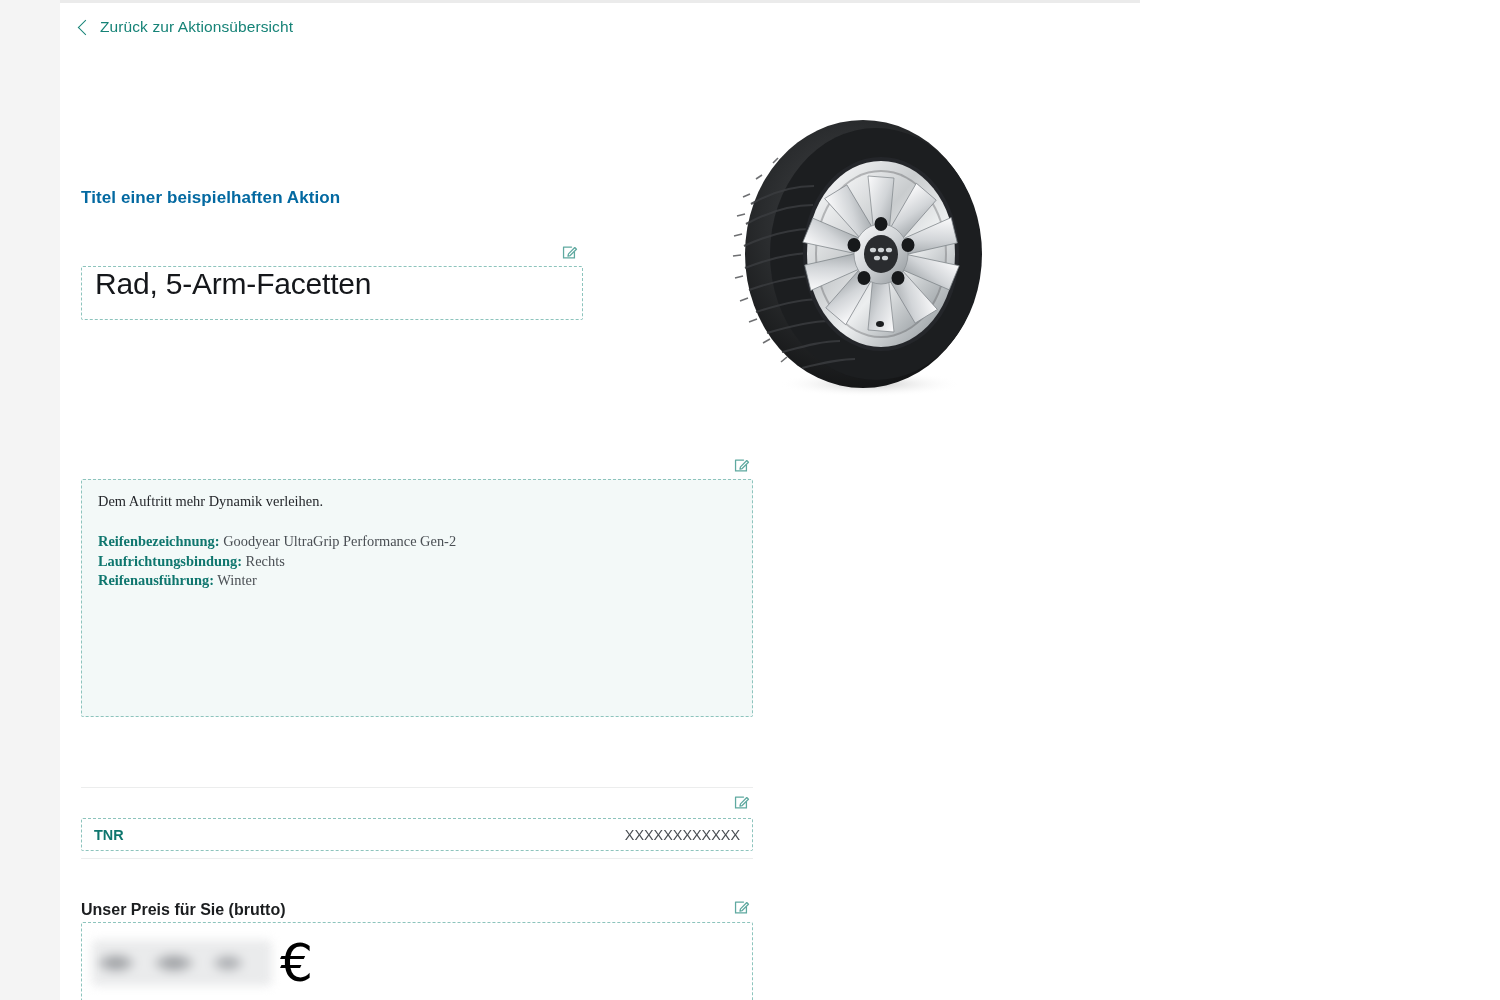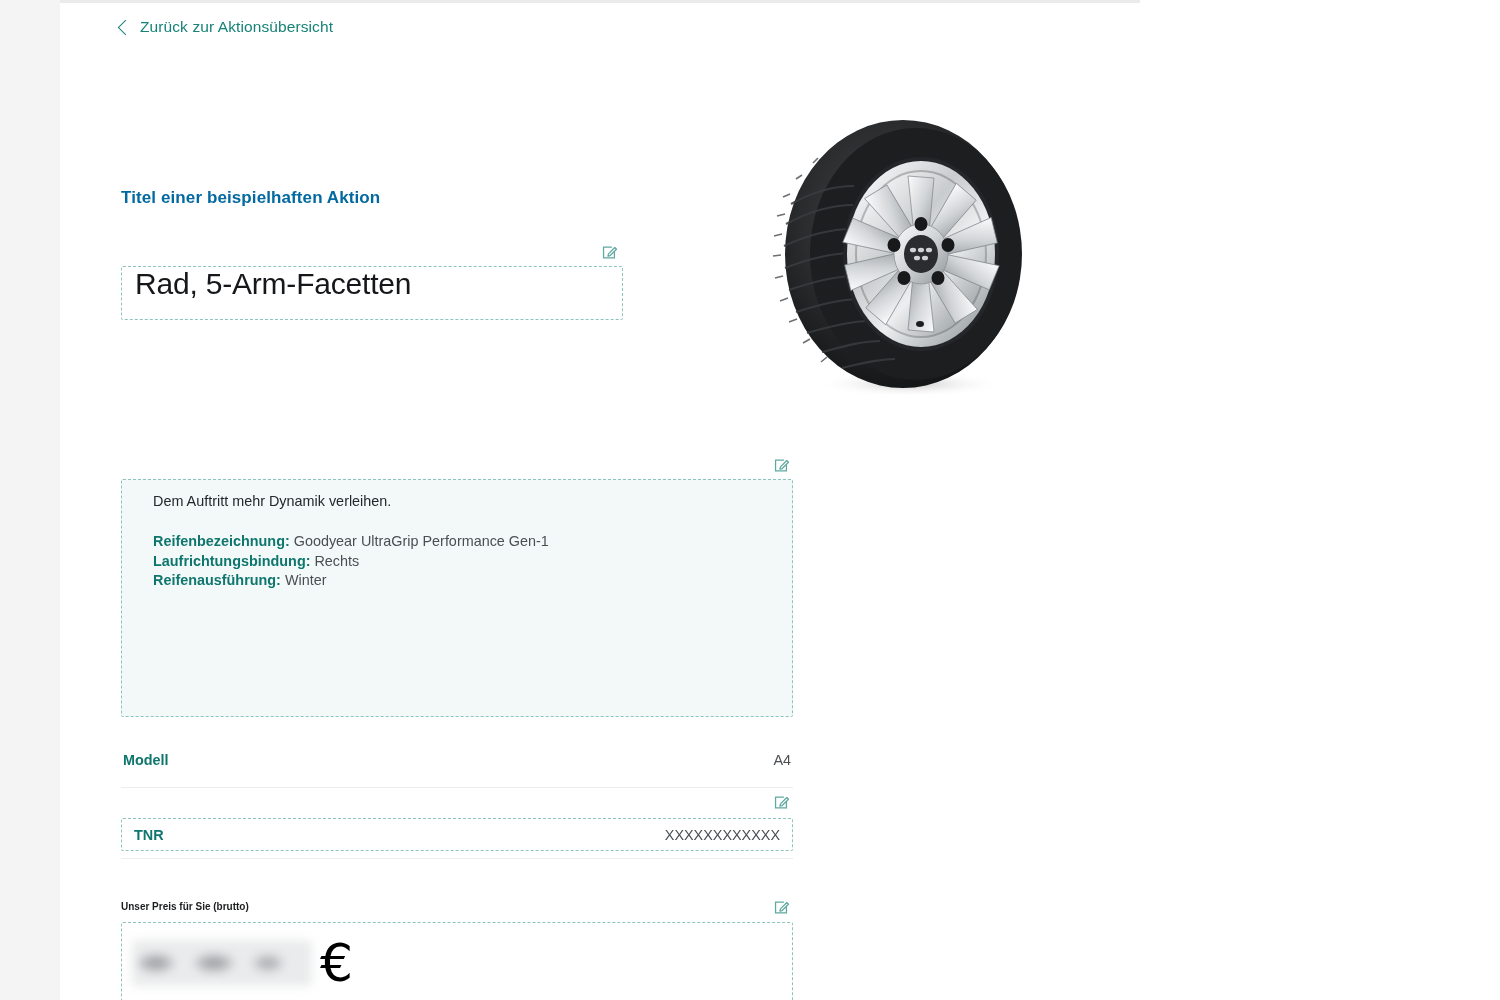--- a/index.html
+++ b/index.html
@@ -51,43 +51,43 @@
     position: relative;
   }
   .edit-icon { display: block; }
   .edit-icon svg { display: block; }
 
   .row-label { font-weight: 700; color: #0f766e; }
   .row-value { color: #4a4f54; }
   .hr { background: #eceded; height: 1px; width: 100%; }
 
   
-  .main { position: absolute; left: 0; top: 0; width: 1140px; height: 784px; margin-left: 40px; }
+  .main { position: absolute; left: 0; top: 0; width: 1140px; height: 784px; }
 
   .main-back { position: absolute; left: 80px; top: 18px; font-size: 15.5px; letter-spacing: .1px; }
 
   .main-title {
     position: absolute; left: 81px; top: 188px;
     font-size: 17px; font-weight: 700; letter-spacing: .1px; color: #0369a1;
   }
 
   .main-title-edit { position: absolute; left: 561px; top: 244px; }
 
   .main-title-field {
     position: absolute; left: 81px; top: 266px; width: 502px; height: 54px;
     display: flex; padding: 0 13px;
     font-size: 30px; font-weight: 400; color: #15171b; letter-spacing: -0.2px;
     background: #ffffff;
   }
 
   .main-desc-edit { position: absolute; left: 733px; top: 457px; }
   .main-desc {
     position: absolute; left: 81px; top: 479px; width: 672px; height: 238px;
-    padding: 12px 14px 0 31px;
-    font-size: 14.4px; line-height: 19.8px; color: #24272b;
+    padding: 12px 14px 0 16px;
+    font-size: 14.4px; line-height: 19.8px; color: #24272b; font-family: Liberation Serif, serif;
   }
   .main-desc p { margin: 0; }
   .main-desc .spacer { height: 20px; }
   .main-desc ul { margin: 6px 0 0 0; padding-left: 20px; }
   .main-desc li { margin: 0 0 0 0; line-height: 20px; }
   .sel {
     background: #b4d5fb;
   }
   .ibeam {
     display: inline-block; width: 1px; height: 13px; background: #2b2b2b;
@@ -106,21 +106,21 @@
   .main-tnr-edit { position: absolute; left: 733px; top: 794px; }
   .main-tnr {
     position: absolute; left: 81px; top: 818px; width: 672px; height: 33px;
     display: flex; justify-content: space-between; align-items: center;
     padding: 0 12px; font-size: 14.4px; background: #ffffff; gap: 32px;
   }
   .main-hr2 { position: absolute; left: 81px; top: 858px; width: 672px; }
 
   .main-price-label {
     position: absolute; left: 81px; top: 901px;
-    font-size: 10px; font-weight: 700; color: #1b1d1f;
+    font-size: 16px; font-weight: 700; color: #1b1d1f;
   }
   .main-price-edit { position: absolute; left: 733px; top: 899px; }
   .main-price {
     position: absolute; left: 81px; top: 922px; width: 672px; height: 82px;
     background: #ffffff; display: flex; align-items: center; padding-left: 10px;
   }
   .blur-amount {
     width: 180px; height: 46px; border-radius: 5px;
     background:
       radial-gradient(ellipse 26px 13px at 24px 23px, #8e9094 0%, #b9bbbe 55%, rgba(255,255,255,0) 78%),
@@ -291,36 +291,32 @@
       <svg width="17" height="17" viewBox="0 0 20 20" fill="none">
         <path d="M3 3.6h9.4M3 3.6v12.8h12.8V9.5" stroke="#5fa9a0" stroke-width="1.5" stroke-linecap="round"></path>
         <path d="M8.8 11.6l7.4-7.4 2 2-7.4 7.4-2.6.6.6-2.6z" stroke="#5fa9a0" stroke-width="1.5" stroke-linejoin="round"></path>
       </svg>
     </span>
     <div class="main-desc editable">
       <p>Dem Auftritt mehr Dynamik verleihen.</p>
       <div class="spacer"></div>
       <p>
         <b class="row-label">Reifenbezeichnung:</b>
-        <span class="row-value">Goodyear UltraGrip Performance Gen-1</span>
+        <span class="row-value">Goodyear UltraGrip Performance Gen-2</span>
       </p>
       <p>
         <b class="row-label">Laufrichtungsbindung:</b>
         <span class="row-value">Rechts</span>
       </p>
       <p>
         <b class="row-label">Reifenausführung:</b>
         <span class="row-value">Winter</span>
       </p>
     </div>
 
-    <div class="main-modell">
-      <span class="row-label">Modell</span>
-      <span class="row-value">A4</span>
-    </div>
     <div class="main-hr1 hr"></div>
 
     <span class="main-tnr-edit edit-icon">
       <svg width="17" height="17" viewBox="0 0 20 20" fill="none">
         <path d="M3 3.6h9.4M3 3.6v12.8h12.8V9.5" stroke="#5fa9a0" stroke-width="1.5" stroke-linecap="round"></path>
         <path d="M8.8 11.6l7.4-7.4 2 2-7.4 7.4-2.6.6.6-2.6z" stroke="#5fa9a0" stroke-width="1.5" stroke-linejoin="round"></path>
       </svg>
     </span>
     <div class="main-tnr editable">
       <span class="row-label">TNR</span>

